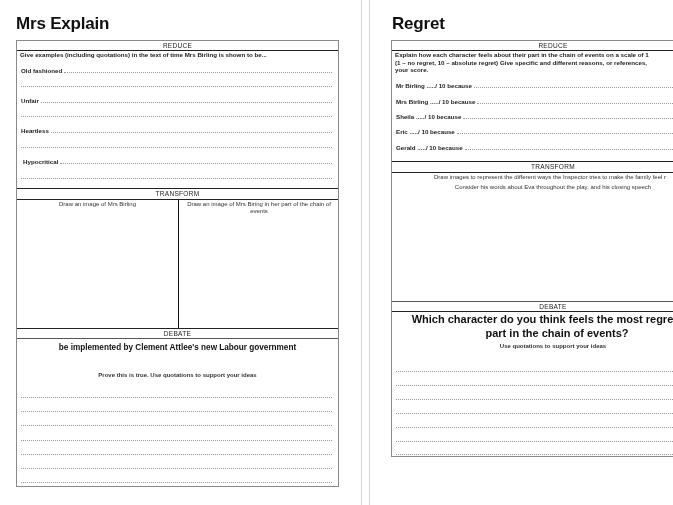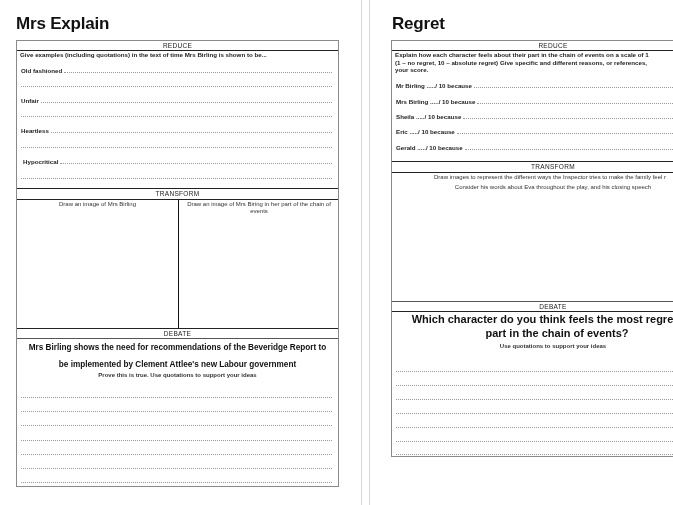--- a/index.html
+++ b/index.html
@@ -74,21 +74,20 @@
   <div class="abs" style="left:161px; top:159px; width:0; height:128px; border-left:1px solid #111;"></div>
   <div class="abs small-bold center" style="left:162px; top:159px; width:160px; height:128px; font-weight:normal; font-size:6px; line-height:7px; color:#333; padding:1px 6px 0 6px;">
     <span>Draw an image of Mrs Biring in her part of the chain of events</span>
   </div>
 
   <div class="abs rule" style="left:0; right:0; top:287px;"></div>
   <div class="abs sec-header" style="left:0; right:0; top:288px;">DEBATE</div>
   <div class="abs rule-thin" style="left:0; right:0; top:297px;"></div>
 
   <div class="abs center" style="left:0; right:0; top:298px; font-size:8.2px; font-weight:bold; line-height:17px; color:#111;">
-    <div style="white-space:nowrap;">Mrs Birling shows the need for recommendations of the Beveridge Report to</div>
     <div style="white-space:nowrap;">be implemented by Clement Attlee's new Labour government</div>
   </div>
   <div class="abs center" style="left:0; right:0; top:331px; font-size:6px; font-weight:bold; color:#333;">Prove this is true. Use quotations to support your ideas</div>
 
   <div class="dotline" style="top:356px;"></div>
   <div class="dotline" style="top:370px;"></div>
   <div class="dotline" style="top:384px;"></div>
   <div class="dotline" style="top:399px;"></div>
   <div class="dotline" style="top:413px;"></div>
   <div class="dotline" style="top:427px;"></div>

